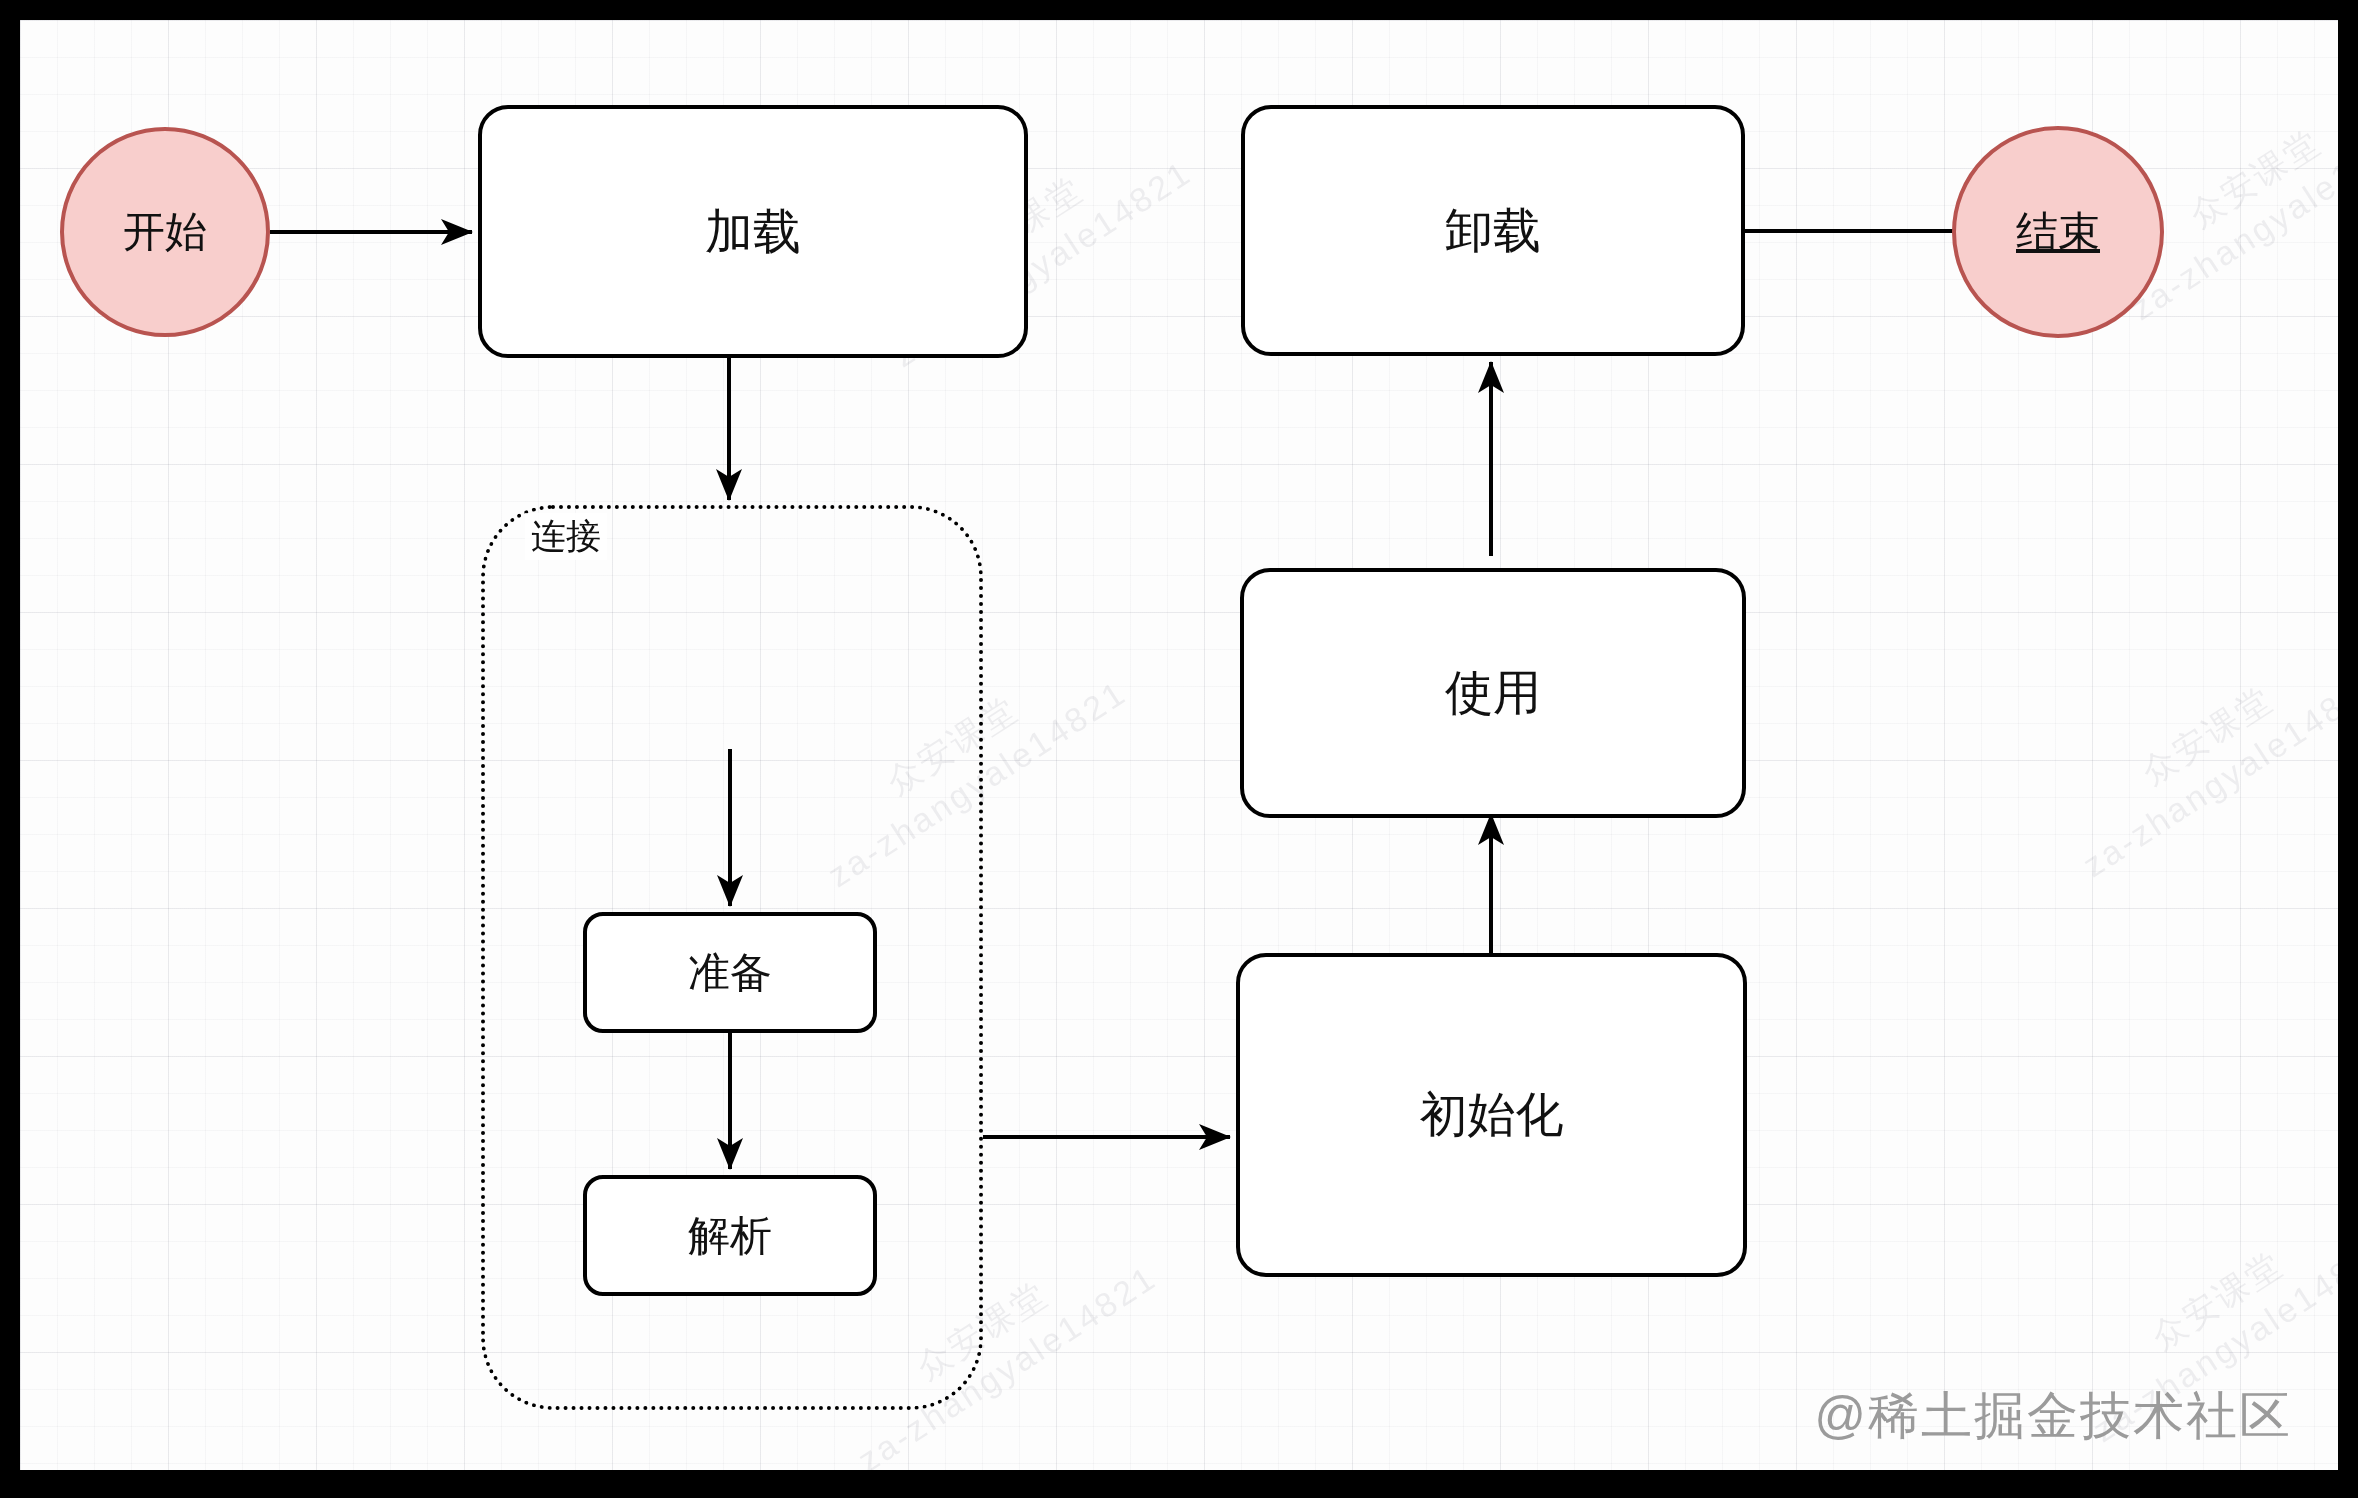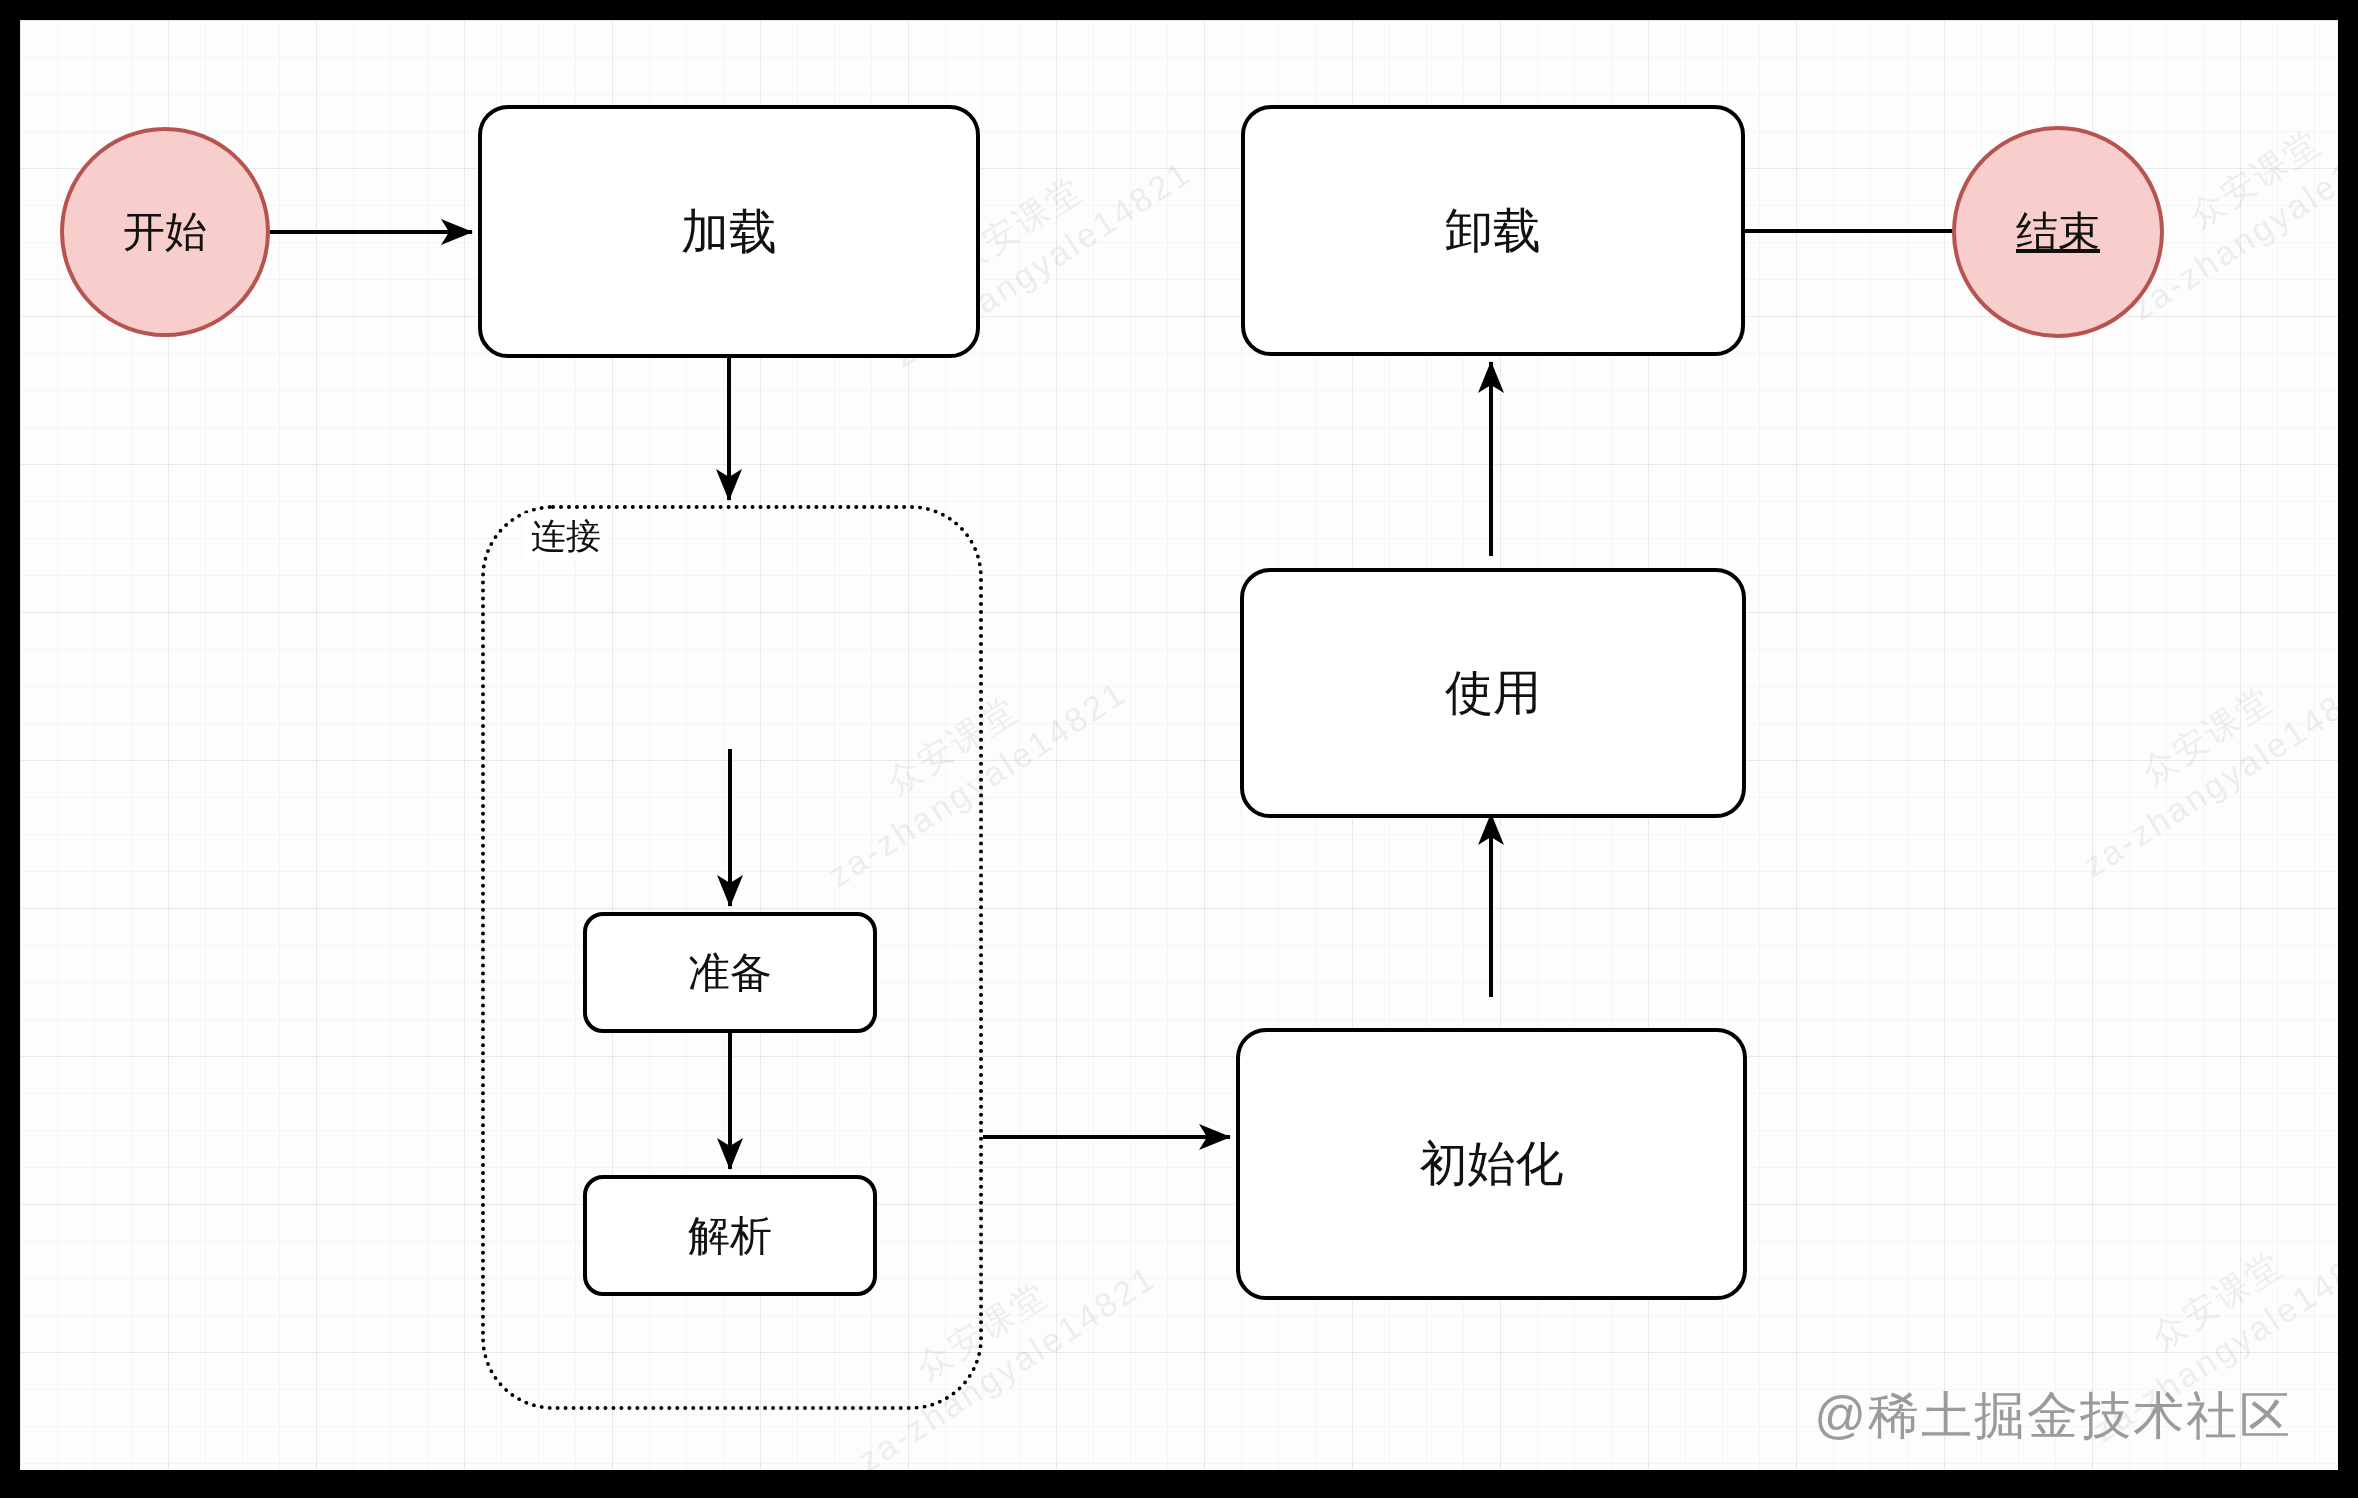--- a/index.html
+++ b/index.html
@@ -126,34 +126,34 @@
   </svg>
 
   <div class="group" style="left:461px;top:485px;width:502px;height:905px;">
     <div class="group-label">连接</div>
   </div>
 
   <div class="node terminal" style="left:40px;top:107px;width:210px;height:210px;">
     <span>开始</span>
   </div>
 
-  <div class="node proc" style="left:458px;top:85px;width:502px;height:253px;">
+  <div class="node proc" style="left:458px;top:85px;width:550px;height:253px;">
     <span>加载</span>
   </div>
 
 
   <div class="node proc-sm" style="left:563px;top:892px;width:294px;height:121px;">
     <span>准备</span>
   </div>
 
   <div class="node proc-sm" style="left:563px;top:1155px;width:294px;height:121px;">
     <span>解析</span>
   </div>
 
-  <div class="node proc" style="left:1216px;top:1008px;width:511px;height:272px;font-family:Liberation Serif, serif;">
+  <div class="node proc" style="left:1216px;top:933px;width:511px;height:324px;font-family:Liberation Serif, serif;">
     <span>初始化</span>
   </div>
 
   <div class="node proc" style="left:1220px;top:548px;width:506px;height:250px;">
     <span>使用</span>
   </div>
 
   <div class="node proc" style="left:1221px;top:85px;width:504px;height:251px;text-align:center;">
     <span>卸载</span>
   </div>

